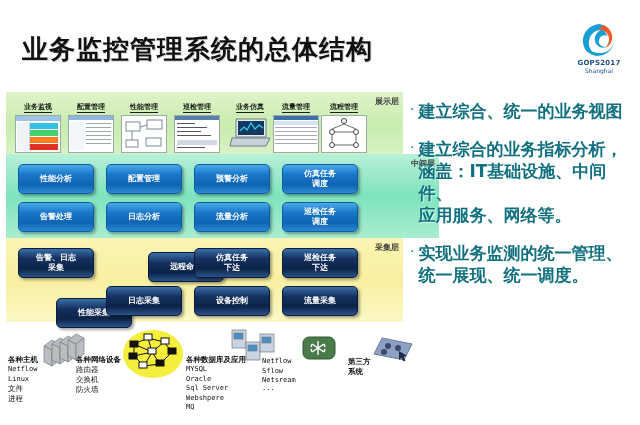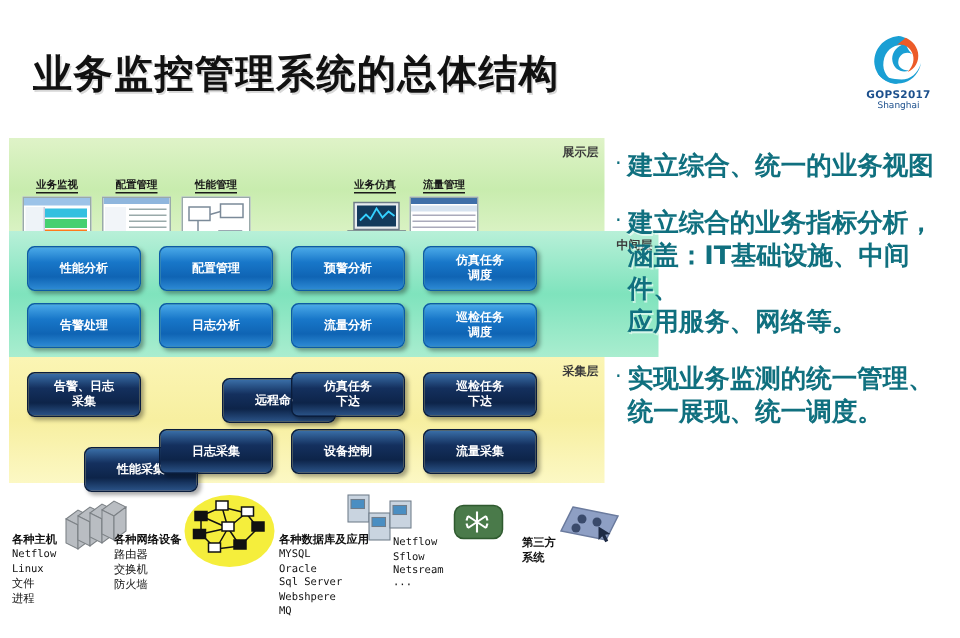--- a/index.html
+++ b/index.html
@@ -33,21 +33,21 @@
     position:absolute;right:4px;top:4px;
     font-size:8px;font-weight:bold;color:#3a3a3a;
     font-family:"DejaVu Sans","Liberation Sans",sans-serif;
   }
 
   
   .layer-present{
     top:0;height:62px;
     background:linear-gradient(180deg,#dff3c8 0%,#c8ecae 55%,#d9f2c3 100%);
   }
-  .thumbs{position:absolute;left:8px;top:16px;width:340px;height:58px;}
+  .thumbs{position:absolute;left:8px;top:0;width:340px;height:58px;}
   .thumb-cell{position:absolute;width:48px;text-align:center;}
   .thumb-cap{
     font-size:7px;font-weight:bold;color:#1a1a1a;line-height:9px;
     border-bottom:1px solid #1a1a1a;display:inline-block;padding-bottom:0px;
     white-space:nowrap;
   }
   .thumb-img{margin:2px auto 0;width:44px;height:36px;border:1px solid #9aa;background:#fff;position:relative;overflow:hidden;}
 
   
   .layer-middle{
@@ -156,20 +156,32 @@
               <rect x="4" y="6" width="14" height="9" fill="none" stroke="#7b8a99" stroke-width="1"></rect>
               <rect x="25" y="4" width="15" height="9" fill="none" stroke="#7b8a99" stroke-width="1"></rect>
               <path d="M18 11 L25 9" stroke="#7b8a99" stroke-width="1" fill="none"></path>
               <path d="M10 15 L10 24" stroke="#7b8a99" stroke-width="1"></path>
               <rect x="4" y="24" width="12" height="7" fill="none" stroke="#7b8a99" stroke-width="1"></rect>
               <rect x="24" y="22" width="15" height="8" fill="none" stroke="#7b8a99" stroke-width="1"></rect>
             </svg>
           </div>
         </div>
 
+        <div class="thumb-cell" style="left:159px;top:2px;">
+          <span class="thumb-cap">巡检管理</span>
+          <div class="thumb-img">
+            <div style="position:absolute;left:0;top:0;width:44px;height:4px;background:#5a7fa8;"></div>
+            <div style="position:absolute;left:2px;top:7px;width:18px;height:1px;background:#556;"></div>
+            <div style="position:absolute;left:2px;top:11px;width:30px;height:1px;background:#556;"></div>
+            <div style="position:absolute;left:2px;top:15px;width:24px;height:1px;background:#556;"></div>
+            <div style="position:absolute;left:2px;top:19px;width:34px;height:1px;background:#556;"></div>
+            <div style="position:absolute;left:2px;top:24px;width:40px;height:5px;background:#cfd9e4;"></div>
+            <div style="position:absolute;left:2px;top:31px;width:28px;height:1px;background:#556;"></div>
+          </div>
+        </div>
 
         <div class="thumb-cell" style="left:258px;top:2px;">
           <span class="thumb-cap">流量管理</span>
           <div class="thumb-img">
             <div style="position:absolute;left:0;top:0;width:44px;height:4px;background:#3f6fa8;"></div>
             <div style="position:absolute;left:0;top:5px;width:44px;height:4px;background:#d7e3f0;"></div>
             <div style="position:absolute;left:1px;top:11px;width:42px;height:1px;background:#aab;"></div>
             <div style="position:absolute;left:1px;top:15px;width:42px;height:1px;background:#aab;"></div>
             <div style="position:absolute;left:1px;top:19px;width:42px;height:1px;background:#aab;"></div>
             <div style="position:absolute;left:1px;top:23px;width:42px;height:1px;background:#aab;"></div>
@@ -182,20 +194,34 @@
           <div class="thumb-img" style="border:none;background:transparent;">
             <svg width="44" height="36" viewBox="0 0 44 36">
               <polygon points="8,4 38,4 38,22 8,22" fill="#e8ecef" stroke="#6d7b88" stroke-width="1"></polygon>
               <rect x="10" y="6" width="26" height="14" fill="#123a5c"></rect>
               <polyline points="12,16 16,12 19,15 23,8 27,14 31,10 35,13" fill="none" stroke="#35d0ff" stroke-width="1.2"></polyline>
               <polygon points="4,23 42,23 38,31 2,31" fill="#c9d2da" stroke="#6d7b88" stroke-width="1"></polygon>
             </svg>
           </div>
         </div>
 
+        <div class="thumb-cell" style="left:306px;top:2px;">
+          <span class="thumb-cap">流程管理</span>
+          <div class="thumb-img">
+            <svg width="44" height="36" viewBox="0 0 44 36">
+              <rect x="0" y="0" width="44" height="36" fill="#fff"></rect>
+              <circle cx="22" cy="5" r="2.5" fill="#fff" stroke="#444" stroke-width="1"></circle>
+              <circle cx="10" cy="16" r="2.5" fill="#fff" stroke="#444" stroke-width="1"></circle>
+              <circle cx="34" cy="16" r="2.5" fill="#fff" stroke="#444" stroke-width="1"></circle>
+              <circle cx="10" cy="29" r="2.5" fill="#fff" stroke="#444" stroke-width="1"></circle>
+              <circle cx="34" cy="29" r="2.5" fill="#fff" stroke="#444" stroke-width="1"></circle>
+              <path d="M22 8 L10 13 M22 8 L34 13 M10 19 L10 26 M34 19 L34 26 M12 29 L32 29 M12 16 L32 16" stroke="#444" stroke-width="0.8" fill="none"></path>
+            </svg>
+          </div>
+        </div>
 
       </div>
     </div>
 
     <div class="layer layer-middle">
       <div class="layer-label">中间层</div>
       <div class="btn-grid">
         <div class="btn btn-mid" style="left:0px;top:0px;">性能分析</div>
         <div class="btn btn-mid" style="left:88px;top:0px;">配置管理</div>
         <div class="btn btn-mid" style="left:176px;top:0px;">预警分析</div>

